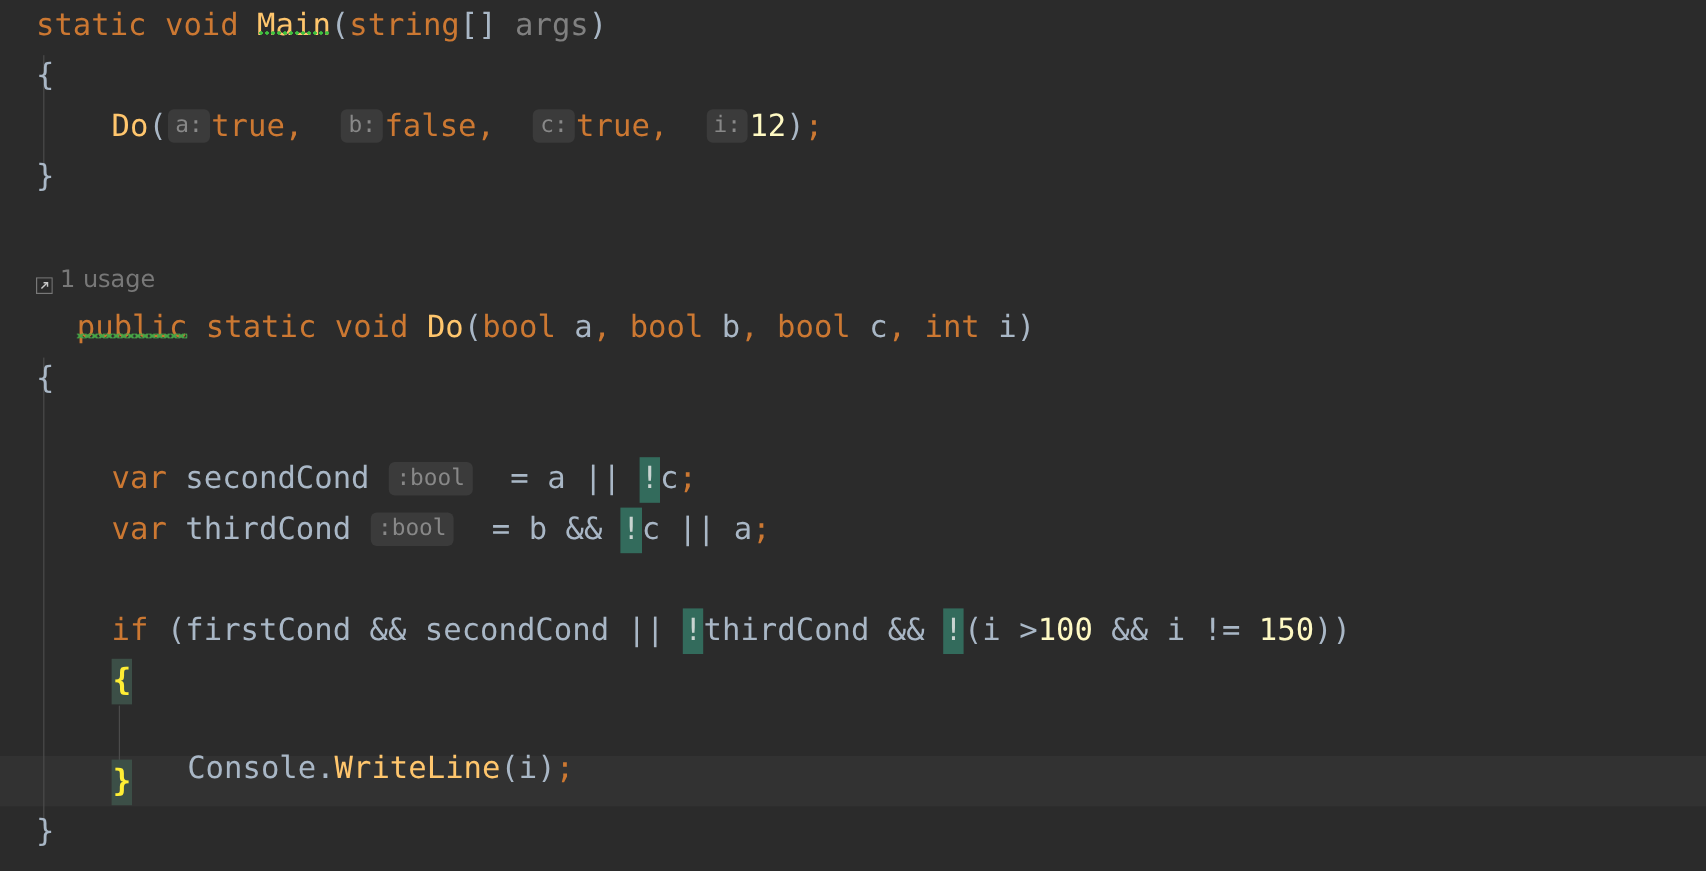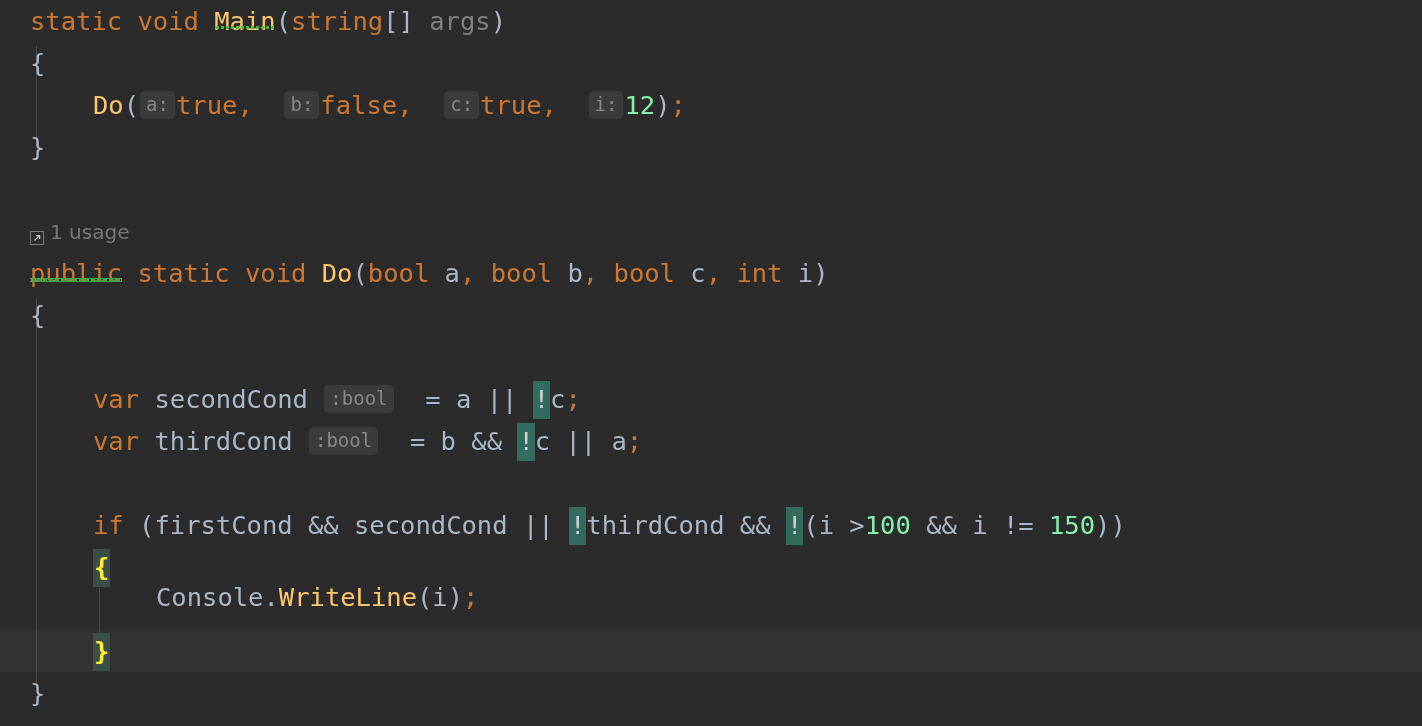--- a/index.html
+++ b/index.html
@@ -45,28 +45,29 @@
     font-size: 25.5px;
     letter-spacing: 0px;
     white-space: pre;
     color: #a9b7c6;
   }
 
   
   .kw      { color: #cc7832; }   
   .plain   { color: #a9b7c6; }   
   .method  { color: #ffc66d; }   
-  .num     { color: #86efac; }
+  .num     { color: #fef9c3; }
   .dim     { color: #808080; }   
   .semi    { color: #cc7832; }
 
   
   .wavy {
     position: relative;
     text-decoration: none;
+    margin-left: 34px;
   }
   .wavy::after {
     content: "";
     position: absolute;
     left: 0; right: 0;
     bottom: 6px;
     height: 4px;
     background-image:
       linear-gradient(45deg, transparent 38%, #46a546 38%, #46a546 62%, transparent 62%),
       linear-gradient(-45deg, transparent 38%, #46a546 38%, #46a546 62%, transparent 62%);
@@ -177,19 +178,19 @@
 
 
   <div class="line" style="top:378px; left:93px;"><span class="kw">var</span><span class="plain"> </span><span class="plain">secondCond</span><span class="plain"> </span><span class="hint type">:bool</span><span class="plain">  </span><span class="plain">=</span><span class="plain"> </span><span class="plain">a ||</span><span class="plain"> </span><span class="bang">!</span><span class="plain">c</span><span class="semi">;</span></div>
 
   <div class="line" style="top:420px; left:93px;"><span class="kw">var</span><span class="plain"> </span><span class="plain">thirdCond</span><span class="plain"> </span><span class="hint type">:bool</span><span class="plain">  </span><span class="plain">=</span><span class="plain"> </span><span class="plain">b &amp;&amp;</span><span class="plain"> </span><span class="bang">!</span><span class="plain">c || a</span><span class="semi">;</span></div>
 
   <div class="line" style="top:504px; left:93px;"><span class="kw">if</span><span class="plain"> </span><span class="plain">(</span><span class="plain">firstCond &amp;&amp; secondCond ||</span><span class="plain"> </span><span class="bang">!</span><span class="plain">thirdCond &amp;&amp;</span><span class="plain"> </span><span class="bang">!</span><span class="plain">(</span><span class="plain">i</span><span class="plain"> </span><span class="plain">&gt;</span><span class="num">100</span><span class="plain"> </span><span class="plain">&amp;&amp;</span><span class="plain"> </span><span class="plain">i</span><span class="plain"> </span><span class="plain">!=</span><span class="plain"> </span><span class="num">150</span><span class="plain">)</span><span class="plain">)</span></div>
 
   <div class="line" style="top:546px; left:93px;"><span class="brace-hl">{</span></div>
 
-  <div class="line" style="top:576px; left:156px;"><span class="plain">Console</span><span class="plain">.</span><span class="method">WriteLine</span><span class="plain">(</span><span class="plain">i</span><span class="plain">)</span><span class="semi">;</span></div>
+  <div class="line" style="top:619px; left:156px;"><span class="plain">Console</span><span class="plain">.</span><span class="method">WriteLine</span><span class="plain">(</span><span class="plain">i</span><span class="plain">)</span><span class="semi">;</span></div>
 
   <div class="line" style="top:630px; left:93px;"><span class="brace-hl">}</span></div>
 
   <div class="line" style="top:672px;"><span class="plain">}</span></div>
 
 </div>
 
 </body></html>

